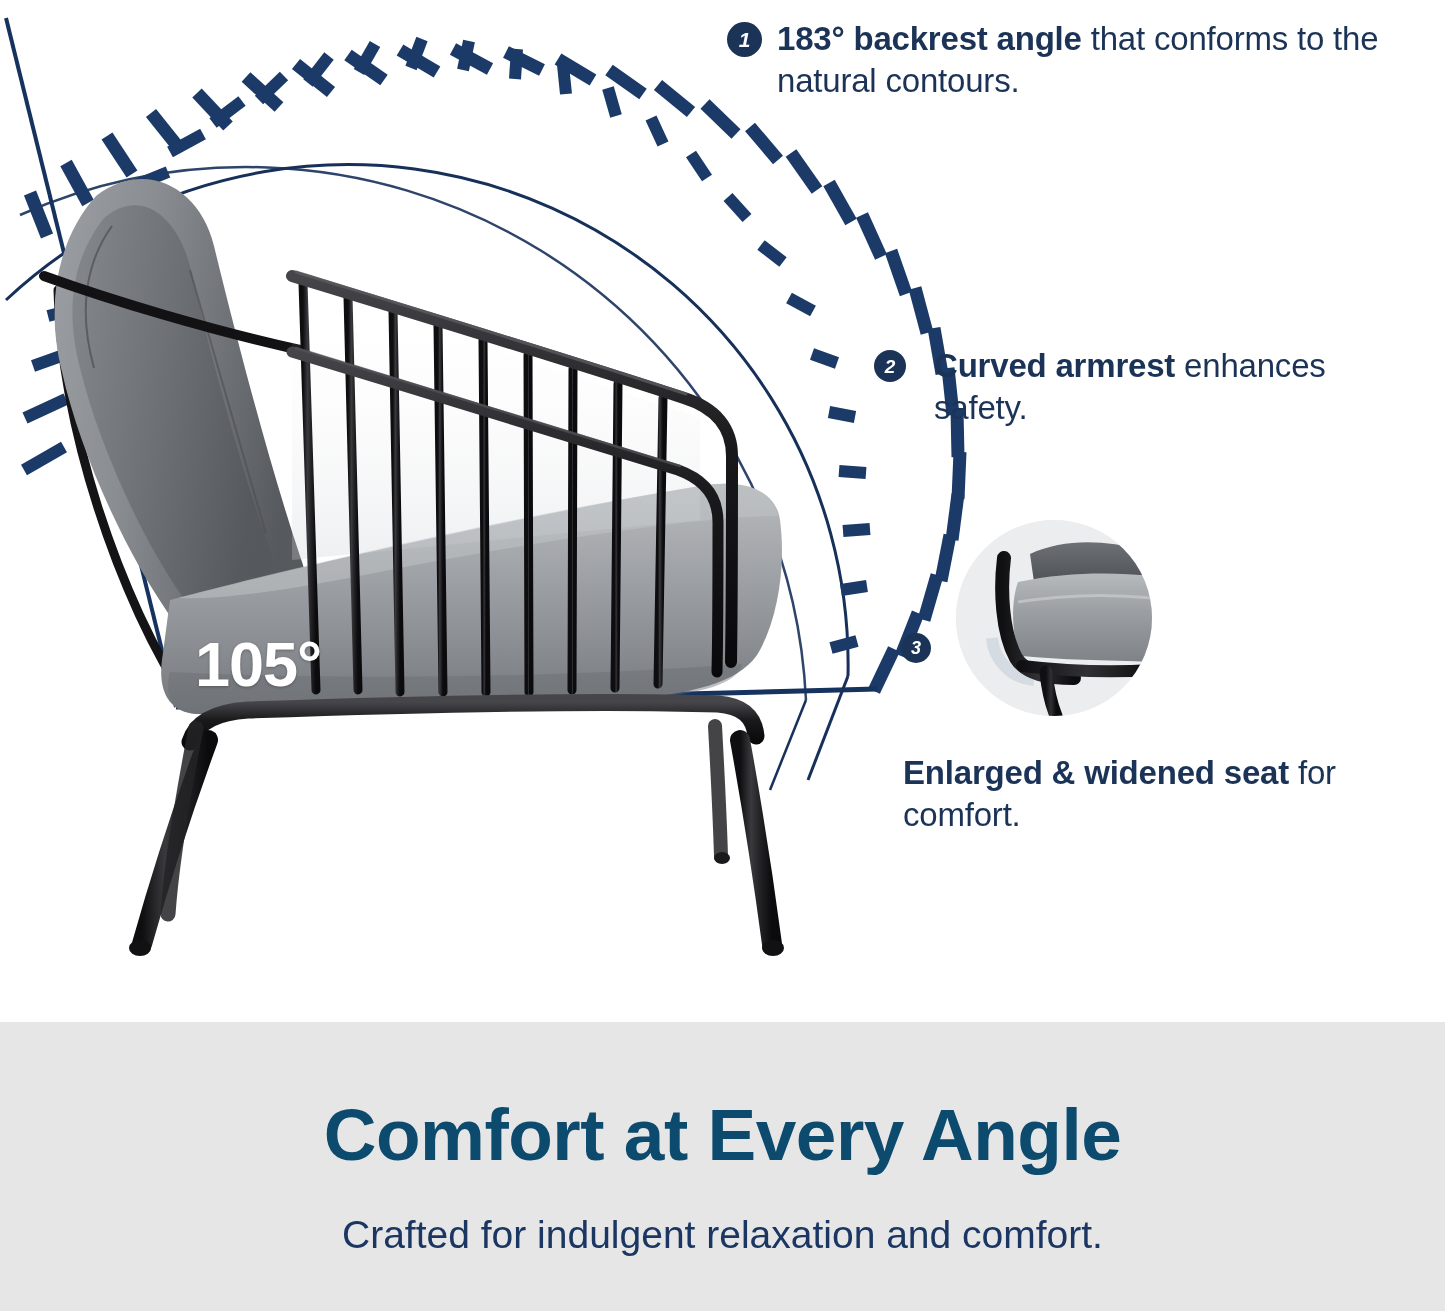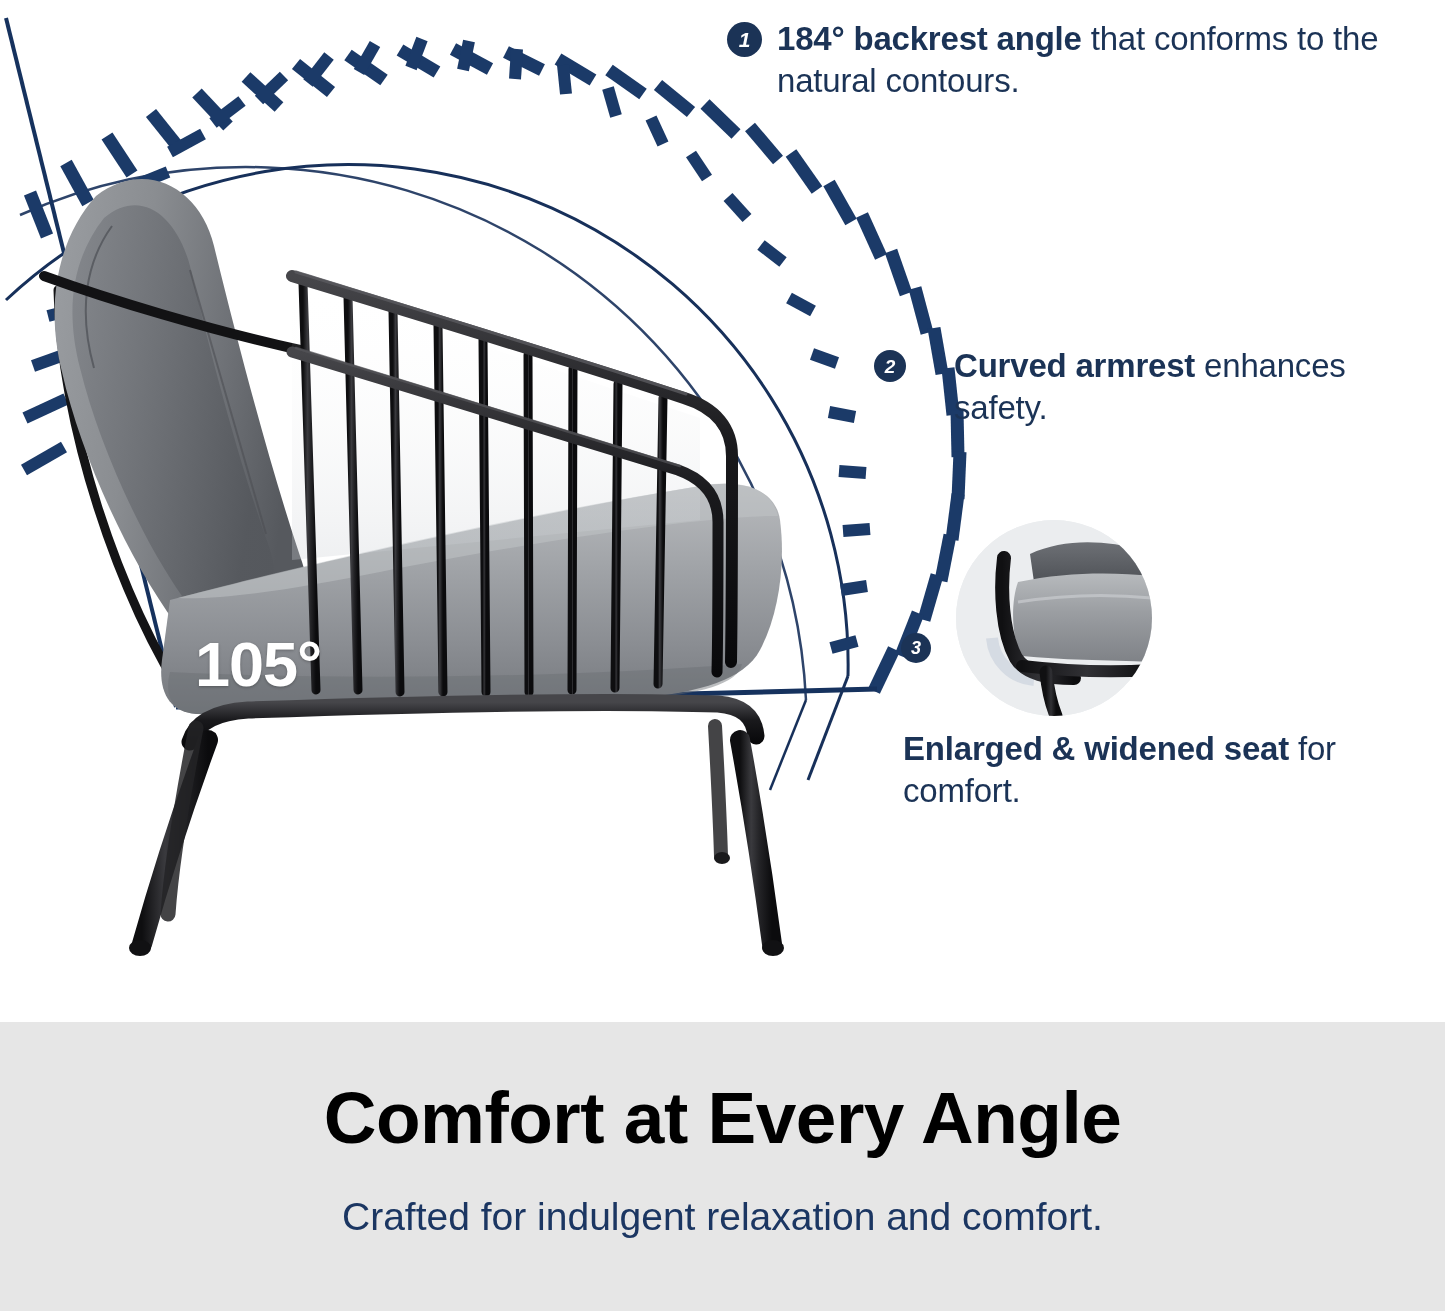--- a/index.html
+++ b/index.html
@@ -58,36 +58,36 @@
     letter-spacing:-0.2px;
   }
   .ctext b{font-weight:bold;}
 
   #callout1{ left:727px; top:18px; width:690px; }
   #callout1 .badge{ width:35px; height:35px; font-size:21px; margin-top:4px; }
   #callout1 .ctext{ margin-left:15px; }
 
   #callout2{ left:874px; top:345px; width:545px; }
   #callout2 .badge{ width:32px; height:32px; font-size:19px; margin-top:5px; }
-  #callout2 .ctext{ margin-left:48px; }
+  #callout2 .ctext{ margin-left:28px; }
 
   #badge3{
     position:absolute;
     left:901px; top:633px;
     width:30px; height:30px;
     border-radius:50%;
     background:#1b3356;
     color:#fff;
     display:flex;align-items:center;justify-content:center;
     font-weight:bold;font-style:italic;font-size:18px;line-height:1;
   }
 
   #callout3text{
     position:absolute;
-    left:903px; top:728px;
+    left:903px; top:752px;
     width:480px;
     color:#1b3356;
     font-size:33px;
     line-height:1.28;
     letter-spacing:-0.2px;
   }
   #callout3text b{font-weight:bold;}
 
   
   #inset{
@@ -115,23 +115,23 @@
   
   #banner{
     position:absolute;
     left:0; top:1022px;
     width:1445px;
     height:289px;
     background:#e6e6e6;
     text-align:center;
   }
   #bannerTitle{
-    margin:0;
+    margin:17px;
     padding-top:58px;
-    color:#000000;
+    color:#0c4a6e;
     font-size:73px;
     font-weight:bold;
     letter-spacing:-0.5px;
     line-height:1.05;
   }
   #bannerSub{
     margin:16px;
     padding-top:22px;
     color:#1b3662;
     font-size:39px;
@@ -380,21 +380,21 @@
         <path d="M 48 38 C 44 70 46 112 60 138 C 70 154 92 158 118 158" fill="none" stroke="url(#iTube)" stroke-width="14" stroke-linecap="round"></path>
 
         <path d="M 66 146 C 118 152 166 152 196 150" fill="none" stroke="url(#iTube)" stroke-width="12" stroke-linecap="round"></path>
 
         <path d="M 90 152 C 92 172 96 186 100 196" fill="none" stroke="url(#iTube)" stroke-width="13" stroke-linecap="round"></path>
       </svg>
     </div>
 
     <div class="callout" id="callout1">
       <span class="badge">1</span>
-      <span class="ctext"><b>184° backrest angle</b><span> that conforms to the natural contours.</span></span>
+      <span class="ctext"><b>183° backrest angle</b><span> that conforms to the natural contours.</span></span>
     </div>
 
     <div class="callout" id="callout2">
       <span class="badge">2</span>
       <span class="ctext"><b>Curved armrest</b><span> enhances safety.</span></span>
     </div>
 
     <div id="badge3">3</div>
     <div id="callout3text"><b>Enlarged &amp; widened seat</b><span> for comfort.</span></div>
 

